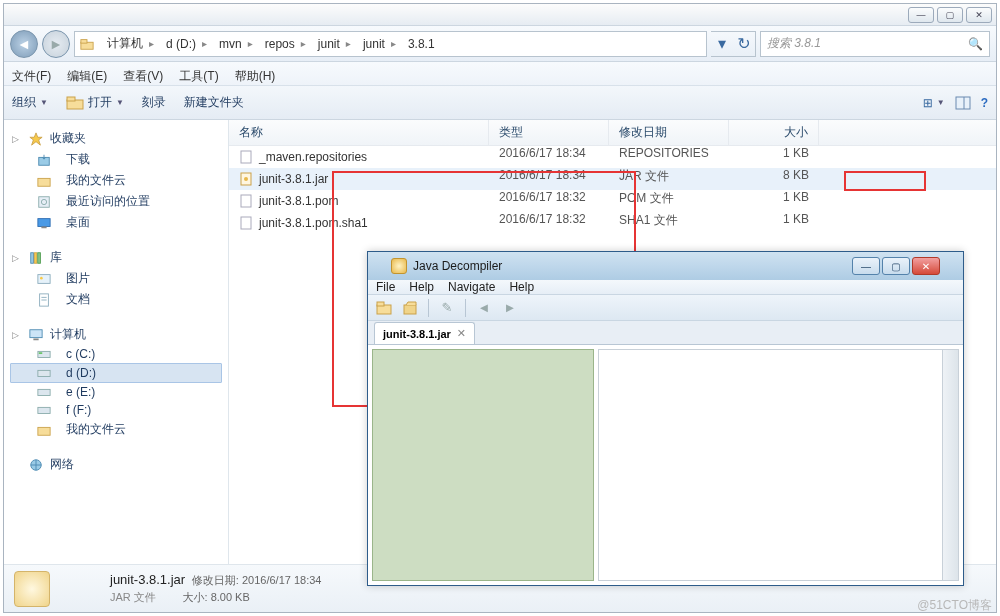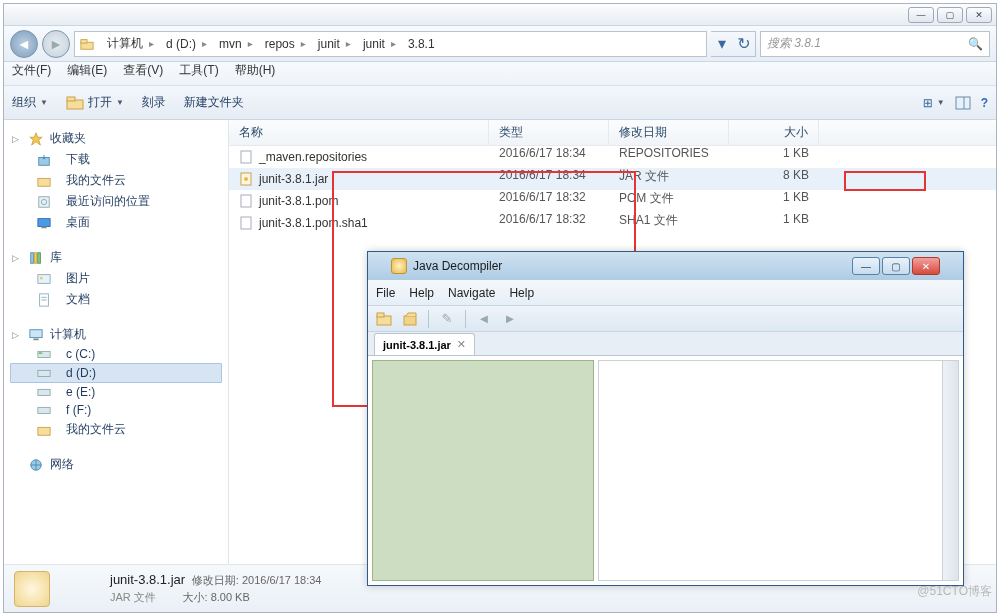--- a/index.html
+++ b/index.html
@@ -14,21 +14,21 @@
 .navbtn { width: 28px; height: 28px; border-radius: 50%; background: radial-gradient(#bcd2e6,#7c9ab6); border: 1px solid #7a95ad; display: flex; align-items: center; justify-content: center; color: #fff; font-size: 14px; }
 .navbtn.dis { background: radial-gradient(#e6ecf2,#c5d0da); color: #9aa; }
 .crumbs { flex: 1; height: 26px; background: #fff; border: 1px solid #b7c3ce; display: flex; align-items: center; font-size: 12px; color: #333; overflow: hidden; }
 .crumb { padding: 0 6px; display: flex; align-items: center; height: 100%; }
 .crumb .sep { margin-left: 6px; color: #888; font-size: 10px; }
 .refresh-group { display: flex; align-items: center; height: 26px; border: 1px solid #b7c3ce; border-left: none; }
 .refresh-btn { width: 22px; height: 24px; display: flex; align-items: center; justify-content: center; color: #3a6aa0; }
 .searchbox { width: 230px; height: 26px; border: 1px solid #b7c3ce; background: #fff; display: flex; align-items: center; padding: 0 6px; font-size: 12px; color: #999; font-style: italic; }
 .searchbox .sicon { margin-left: auto; color: #3a6aa0; font-style: normal; }
 
-.menubar { height: 24px; background: linear-gradient(#f7fafd,#eef3f9); border-bottom: 1px solid #d8e1ea; display: flex; align-items: flex-start; padding: 0 8px; font-size: 12px; gap: 16px; color: #333; }
+.menubar { height: 24px; background: linear-gradient(#f7fafd,#eef3f9); border-bottom: 1px solid #d8e1ea; display: flex; align-items: flex-end; padding: 0 8px; font-size: 12px; gap: 16px; color: #333; }
 
 .toolbar { height: 34px; background: linear-gradient(#f3f7fb,#e5ecf4); border-bottom: 1px solid #ccd6e0; display: flex; align-items: center; padding: 0 8px; font-size: 12px; color: #1f3a5f; gap: 18px; }
 .toolbar .tool { display: flex; align-items: center; gap: 4px; }
 .toolbar .right { margin-left: auto; display: flex; align-items: center; gap: 10px; }
 .tbicon { width: 18px; height: 14px; display: inline-block; }
 
 .split { flex: 1; display: flex; min-height: 0; }
 .tree { width: 225px; border-right: 1px solid #dfe6ec; background: #fff; padding: 8px 6px; font-size: 12px; color: #1f3a5f; overflow: hidden; }
 .tree .grp { margin-bottom: 14px; }
 .tree .head { display: flex; align-items: center; gap: 6px; padding: 2px 2px; }
@@ -58,40 +58,40 @@
 .hl-red1 { position: absolute; border: 2px solid #e63434; pointer-events: none; }
 .red-files { left: 332px; top: 171px; width: 304px; height: 236px; }
 .red-size { left: 844px; top: 171px; width: 82px; height: 20px; }
 
 .jd-win { position: absolute; left: 367px; top: 251px; width: 597px; height: 335px; border: 1px solid #2e5c8a; display: flex; flex-direction: column; box-shadow: 0 0 8px rgba(0,0,0,0.2); }
 .jd-title { height: 28px; background: linear-gradient(#cfe2f1,#aecce4); display: flex; align-items: center; padding: 0 23px; font-size: 12px; color: #1b1b1b; }
 .jd-title .jicon { width: 16px; height: 16px; margin-right: 6px; background: radial-gradient(#fff3c4,#e8b84a); border-radius: 3px; border: 1px solid #c29430; }
 .jd-title .wbtns { margin-left: auto; display: flex; gap: 2px; }
 .jd-title .wbtn { width: 28px; height: 18px; border: 1px solid #5482ab; border-radius: 3px; background: linear-gradient(#eaf2fa,#c8dced); display: flex; align-items: center; justify-content: center; font-size: 10px; color: #2a4a6b; }
 .jd-title .wbtn.close { background: linear-gradient(#f2a0a0,#d54a3a); color: #fff; border-color: #b03a2a; }
-.jd-menu { height: 26px; background: linear-gradient(#f4f8fc,#e6eef6); display: flex; align-items: center; padding: 0 8px; font-size: 12px; gap: 14px; color: #222; border-bottom: 1px solid #c9d6e2; }
+.jd-menu { height: 15px; background: linear-gradient(#f4f8fc,#e6eef6); display: flex; align-items: center; padding: 0 8px; font-size: 12px; gap: 14px; color: #222; border-bottom: 1px solid #c9d6e2; }
 .jd-tool { height: 26px; background: linear-gradient(#eef4fa,#dde8f2); border-bottom: 1px solid #c9d6e2; display: flex; align-items: center; padding: 0 6px; gap: 6px; }
 .jd-tool .tb { width: 20px; height: 18px; display: flex; align-items: center; justify-content: center; color: #4a6a8a; font-size: 13px; }
 .jd-tool .divider { width: 1px; height: 18px; background: #b8c6d4; margin: 0 2px; }
 .jd-tabs { height: 24px; background: #e8eef5; display: flex; align-items: flex-end; padding-left: 6px; border-bottom: 1px solid #b8c6d4; }
 .jd-tab { height: 22px; background: #fff; border: 1px solid #b8c6d4; border-bottom: none; border-radius: 3px 3px 0 0; padding: 0 8px; display: flex; align-items: center; font-size: 11px; font-weight: bold; gap: 6px; }
 .jd-tab .x { font-weight: normal; color: #888; font-size: 11px; }
 .jd-body { flex: 1; display: flex; background: #fff; min-height: 0; }
 .jd-left { width: 222px; background: #cdddc2; border: 1px solid #9ab58a; margin: 4px; }
 .jd-right { flex: 1; background: #fff; border: 1px solid #c8d0d8; margin: 4px 4px 4px 0; position: relative; }
 .jd-right .scroll { position: absolute; right: 0; top: 0; bottom: 0; width: 16px; background: linear-gradient(90deg,#eef2f6,#dde4ea); border-left: 1px solid #c8d0d8; }
 
 .status { height: 48px; border-top: 1px solid #dfe6ec; background: linear-gradient(#f6f9fc,#eaf0f6); display: flex; align-items: center; padding: 4px 10px; font-size: 12px; color: #4a4a4a; gap: 12px; }
 .status .bigicon { width: 36px; height: 36px; background: radial-gradient(#fff8e0,#f0d48a); border: 1px solid #d4b46a; border-radius: 4px; }
 .status .meta { display: flex; flex-direction: column; gap: 2px; margin-left: 48px; }
 .status .meta .fn { color: #222; font-size: 13px; }
 .status .meta .sub { color: #888; font-size: 11px; }
 .status .kv { color: #666; font-size: 11px; }
 
-.watermark { position: absolute; right: 8px; bottom: 16px; font-size: 12px; color: #b8b8b8; }
+.watermark { position: absolute; right: 8px; bottom: 2px; font-size: 12px; color: #b8b8b8; }
 
 svg { display: block; }
 </style>
 </head>
 <body>
 
 <div class="outer">
 
   <div class="titlebar-win">
     <div class="winbtn">—</div>

